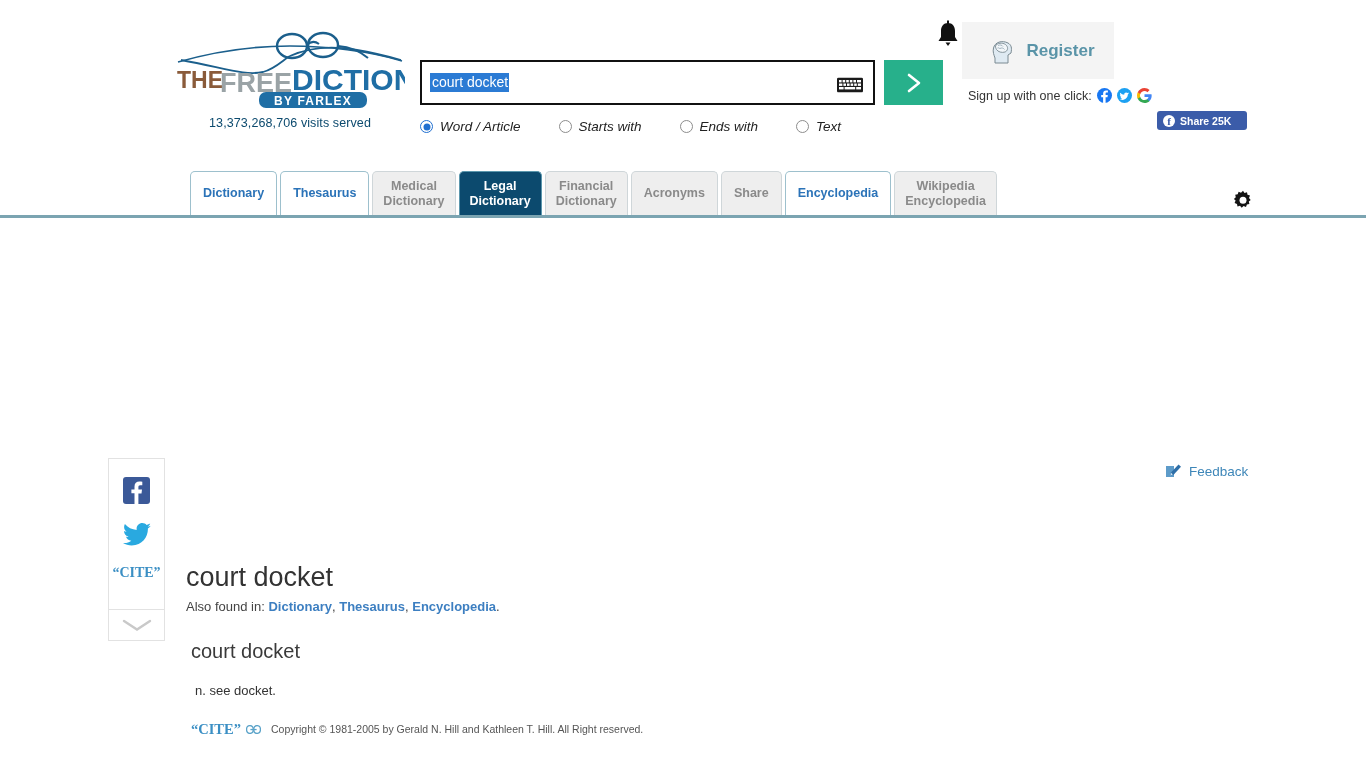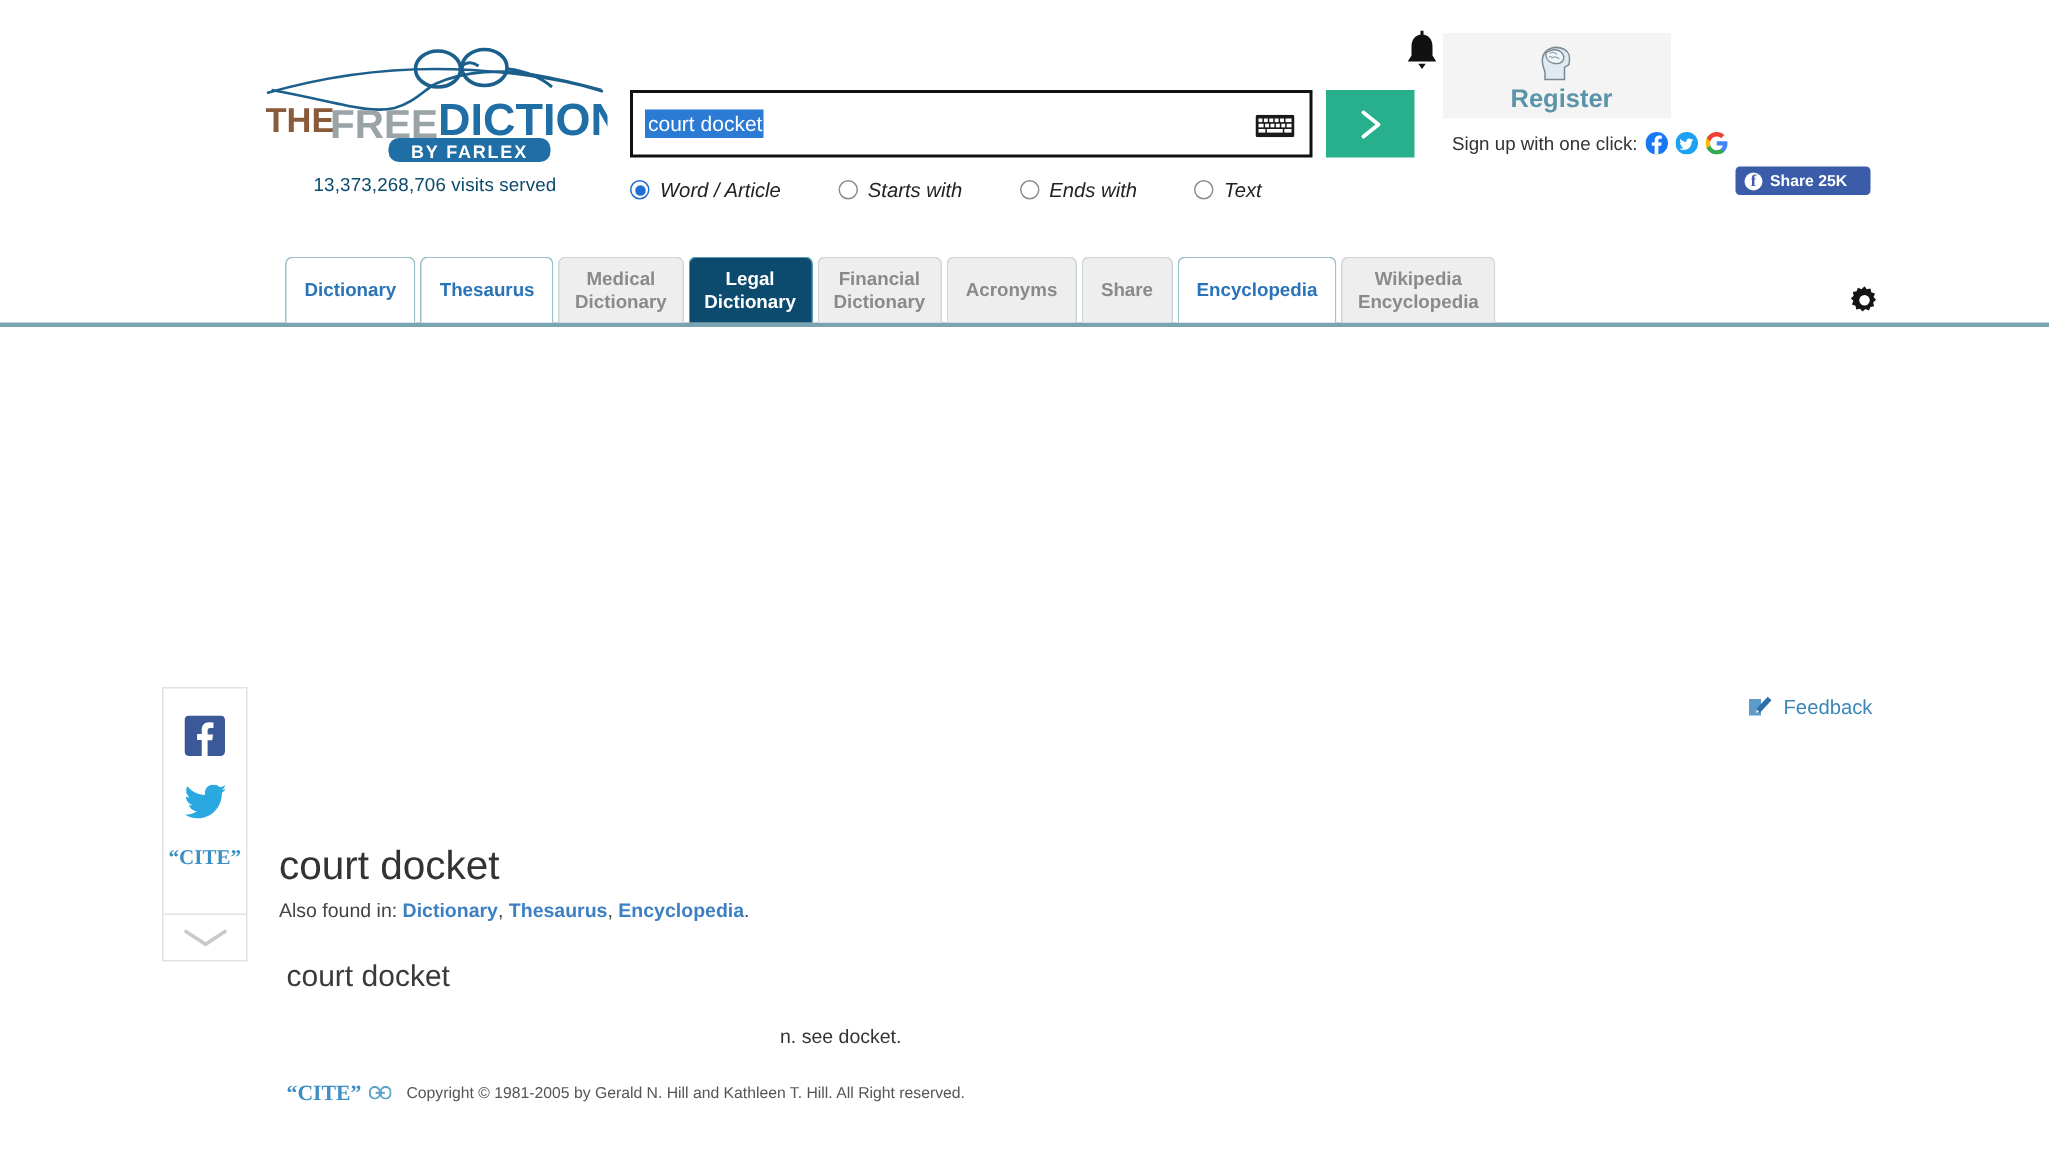--- a/index.html
+++ b/index.html
@@ -86,21 +86,21 @@
   .bell { position: absolute; left: 936px; top: 20px; width: 24px; height: 30px; }
 
   
   .acct { position: absolute; left: 962px; top: 22px; display: flex; }
   .acct-btn {
     height: 57px; background: #f4f4f4;
     display: flex; align-items: center; justify-content: center;
     color: #5a94a8; font-size: 17px; font-weight: bold;
     cursor: pointer;
   }
-  .acct-register { width: 152px; padding-left: 6px; flex-direction: column; }
+  .acct-register { width: 152px; padding-left: 6px; }
   .acct-login { width: 130px; margin-left: 2px; }
   .brain-icon { margin-right: 9px; }
 
   .signup-row {
     position: absolute; left: 968px; top: 88px;
     display: flex; align-items: center;
     font-size: 12.5px; color: #333;
   }
   .signup-row .si { margin-left: 5px; }
 
@@ -179,21 +179,21 @@
     margin: 0 0 6px 0; line-height: 32px;
   }
   .alsofound { font-size: 13px; color: #444; }
   .alsofound a { color: #3d7fc1; font-weight: bold; }
 
   .def-block { margin-top: 26px; padding-left: 5px; }
   .def-title {
     font-size: 20px; color: #3a3a3a; font-weight: normal;
     margin: 0 0 20px 0;
   }
-  .def-text { font-size: 13px; color: #333; margin: 0 0 22px 4px; text-align: center; }
+  .def-text { font-size: 13px; color: #333; margin: 0 0 22px 4px; }
 
   .cite-line { display: flex; align-items: center; }
   .cite-tag {
     color: #3b8fc4; font-size: 14.5px; font-weight: bold;
     font-family: "Liberation Serif", serif;
     cursor: pointer;
   }
   .cite-link-icon { margin: 0 10px 0 5px; }
   .cite-copy { font-size: 10.5px; color: #555; }
   svg { vertical-align: middle; }

